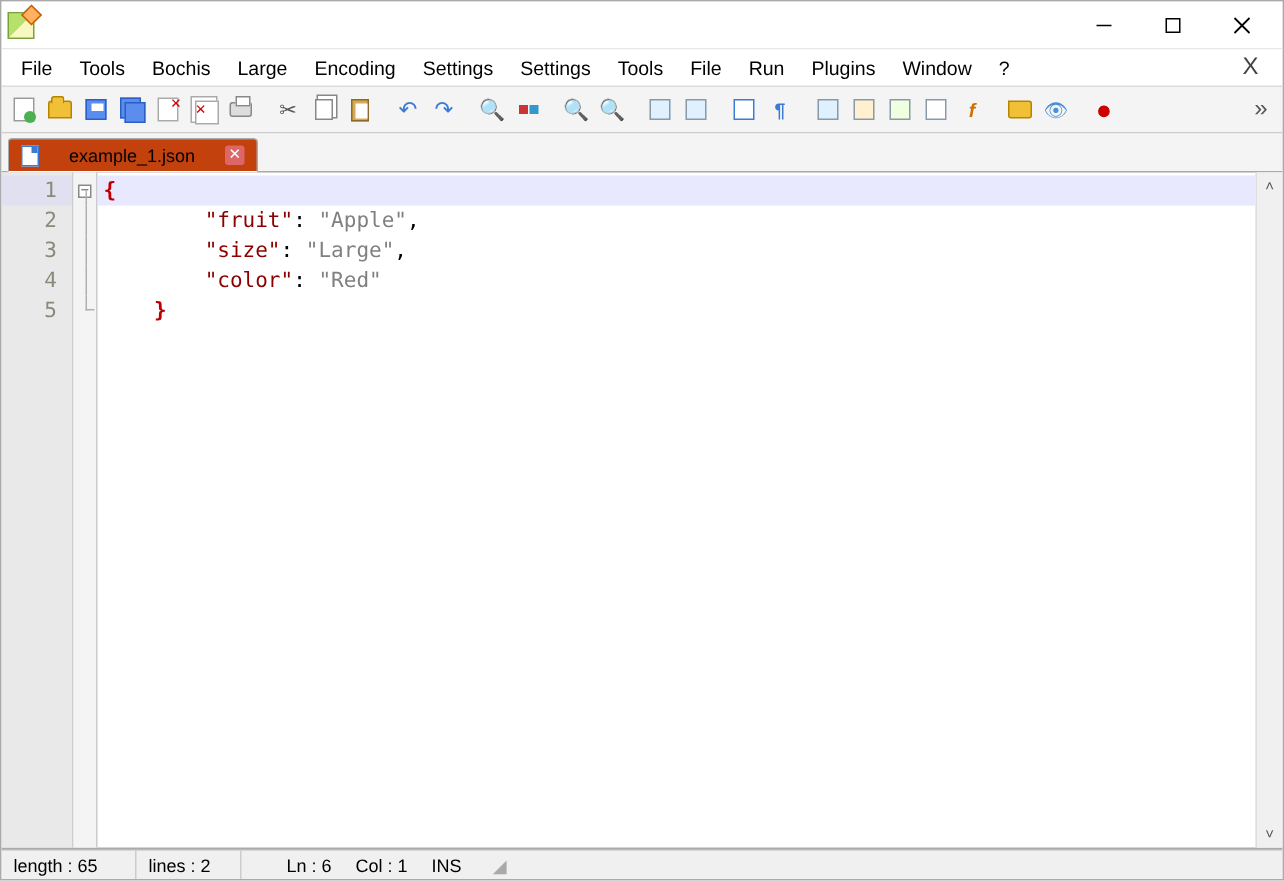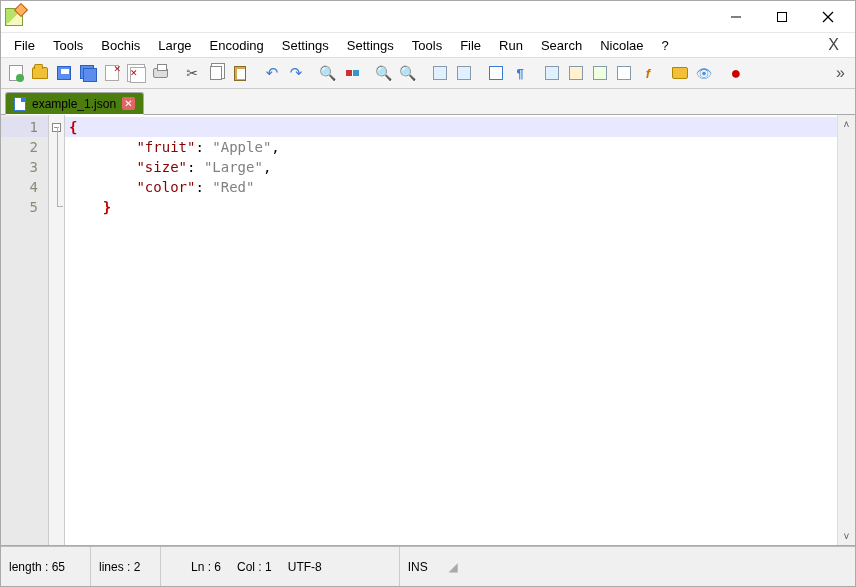--- a/index.html
+++ b/index.html
@@ -105,24 +105,24 @@
 .ico-folder{width:16px;height:12px;background:#f2c037;border:1px solid #b38600;border-radius:0 2px 2px 2px;}
 .tabbar {
   height: 26px;
   background:#f4f4f4;
   display:flex; align-items:flex-end;
   padding: 0 4px;
   border-bottom:1px solid #aaa;
 }
 .file-tab {
   display:flex; align-items:center;
-  gap:6px;
+  gap:20px;
   height:23px;
   padding:0 8px;
-  background:#4d7c0f;
+  background:#c2410c;
   border:1px solid #aaa;
   border-bottom:1px solid #fff;
   position:relative; top:1px;
   font-size:12px;
   border-radius:3px 3px 0 0;
 }
 .file-tab .tab-ico{width:12px;height:14px;background:#fff;border:1px solid #3a7bd5;position:relative;}
 .file-tab .tab-ico::after{content:"";position:absolute;top:0;right:0;width:4px;height:4px;background:#3a7bd5;}
 .file-tab .tab-close{
   width:13px;height:13px;background:#d66;color:#fff;
@@ -165,21 +165,21 @@
 .key{color:#8b0000;}
 .str{color:#808080;}
 .punct{color:#000;}
 .scrollbar-v{
   width:18px;background:#f0f0f0;border-left:1px solid #ddd;
   display:flex;flex-direction:column;
 }
 .sbtn{height:18px;display:flex;align-items:center;justify-content:center;font-size:10px;color:#555;background:#f0f0f0;}
 .strack{flex:1;background:#f0f0f0;}
 .statusbar{
-  height:40px;
+  height:20px;
   display:flex;align-items:center;
   background:#f0f0f0;
   border-top:1px solid #bbb;
   font-size:12px;color:#000;
 }
 .status-cell{
   height:100%;display:flex;align-items:center;
   padding:0 8px;border-right:1px solid #ccc;
 }
 .status-cell.stretch{min-width:120px;}
@@ -213,22 +213,22 @@
   <div class="menu-item">File</div>
   <div class="menu-item">Tools</div>
   <div class="menu-item">Bochis</div>
   <div class="menu-item">Large</div>
   <div class="menu-item">Encoding</div>
   <div class="menu-item">Settings</div>
   <div class="menu-item">Settings</div>
   <div class="menu-item">Tools</div>
   <div class="menu-item">File</div>
   <div class="menu-item">Run</div>
-  <div class="menu-item">Search</div>
-  <div class="menu-item">Nicolae</div>
+  <div class="menu-item">Plugins</div>
+  <div class="menu-item">Window</div>
   <div class="menu-item">?</div>
   <div class="right-x">X</div>
 </div>
 
 <div class="toolbar">
   <div class="tbtn">
       <div class="ico-doc new"></div>
     </div>
   <div class="tbtn">
       <div class="ico-open"></div>
@@ -379,16 +379,15 @@
         <span>˅</span>
       </div>
   </div>
 </div>
 
 <div class="statusbar">
   <div class="status-cell" style="min-width:90px;">length : 65</div>
   <div class="status-cell" style="min-width:70px;border-right:1px solid #ccc;">lines : 2</div>
   <div class="status-cell" style="border:none;padding-left:30px;">Ln : 6</div>
   <div class="status-cell" style="border:none;">Col : 1</div>
-  <div class="status-cell stretch">UTF-8</div>
   <div class="status-cell" style="border:none;min-width:40px;">INS</div>
   <div class="grip">◢</div>
 </div>
 
 </body></html>

